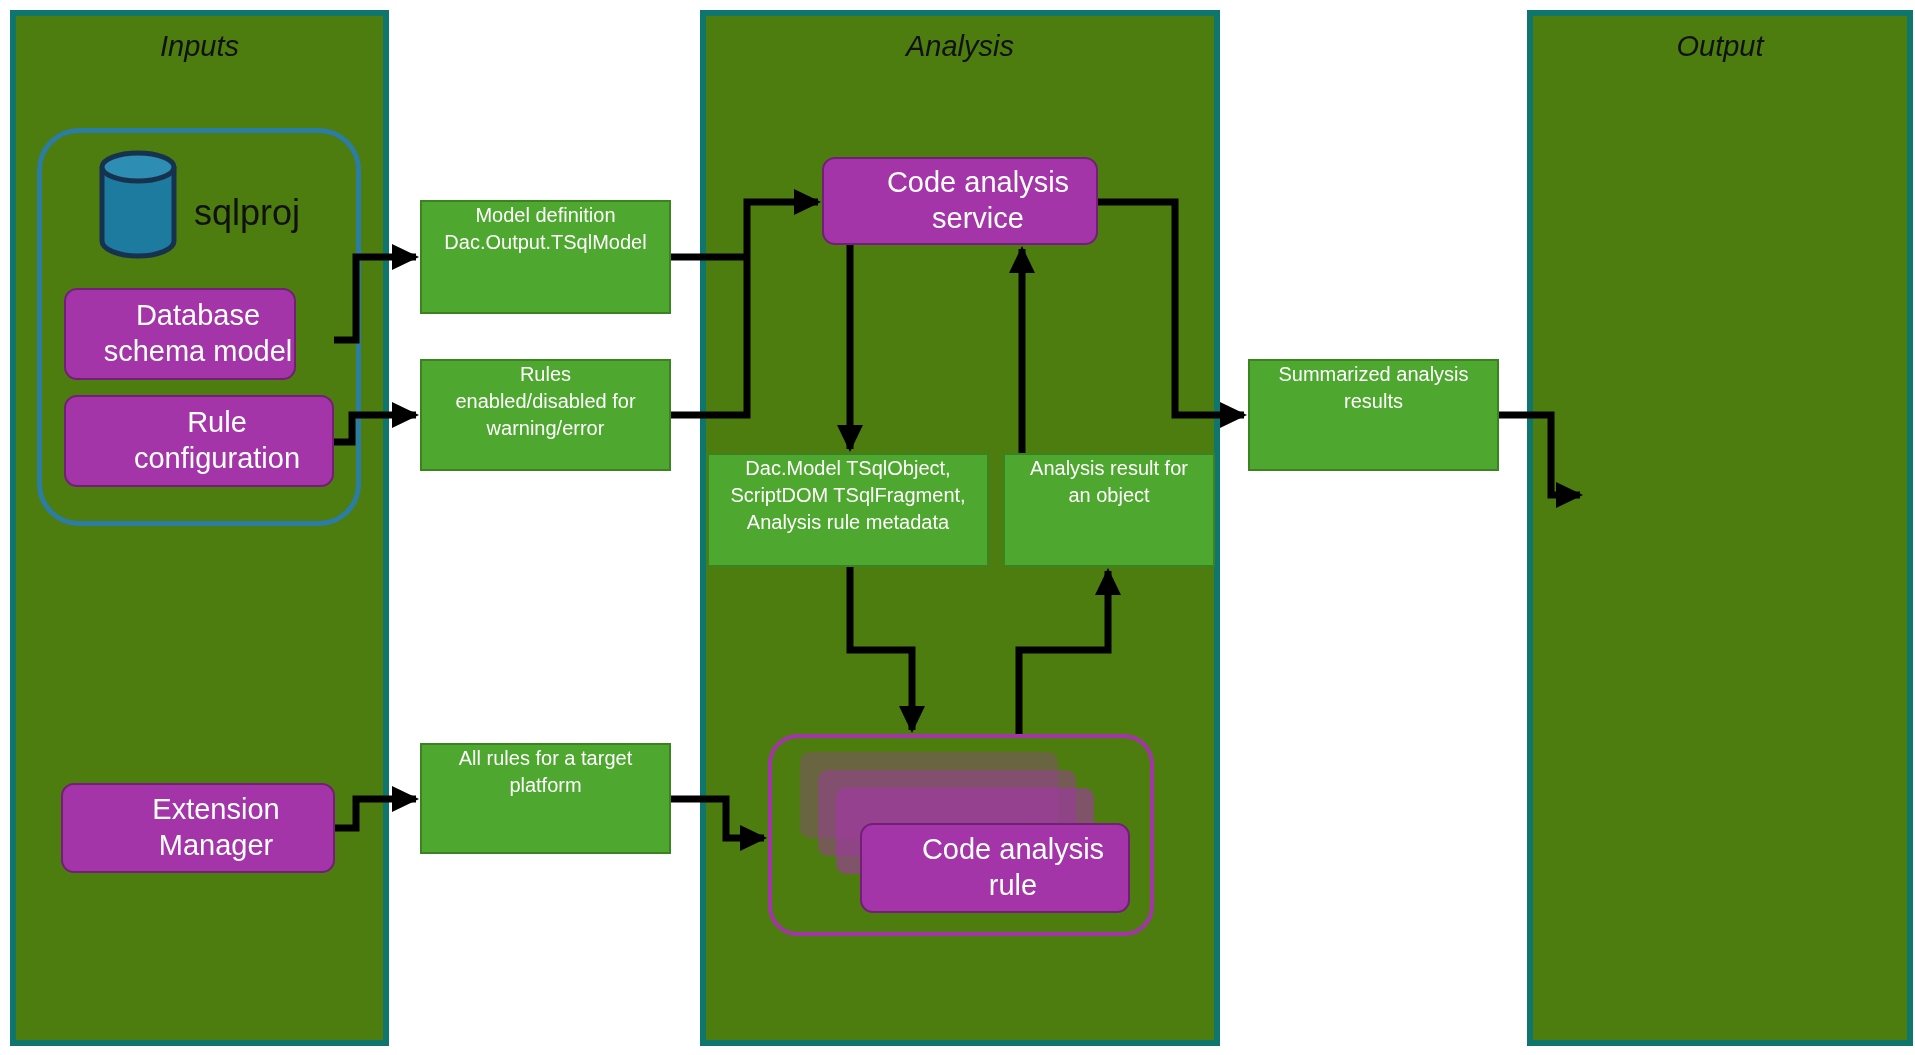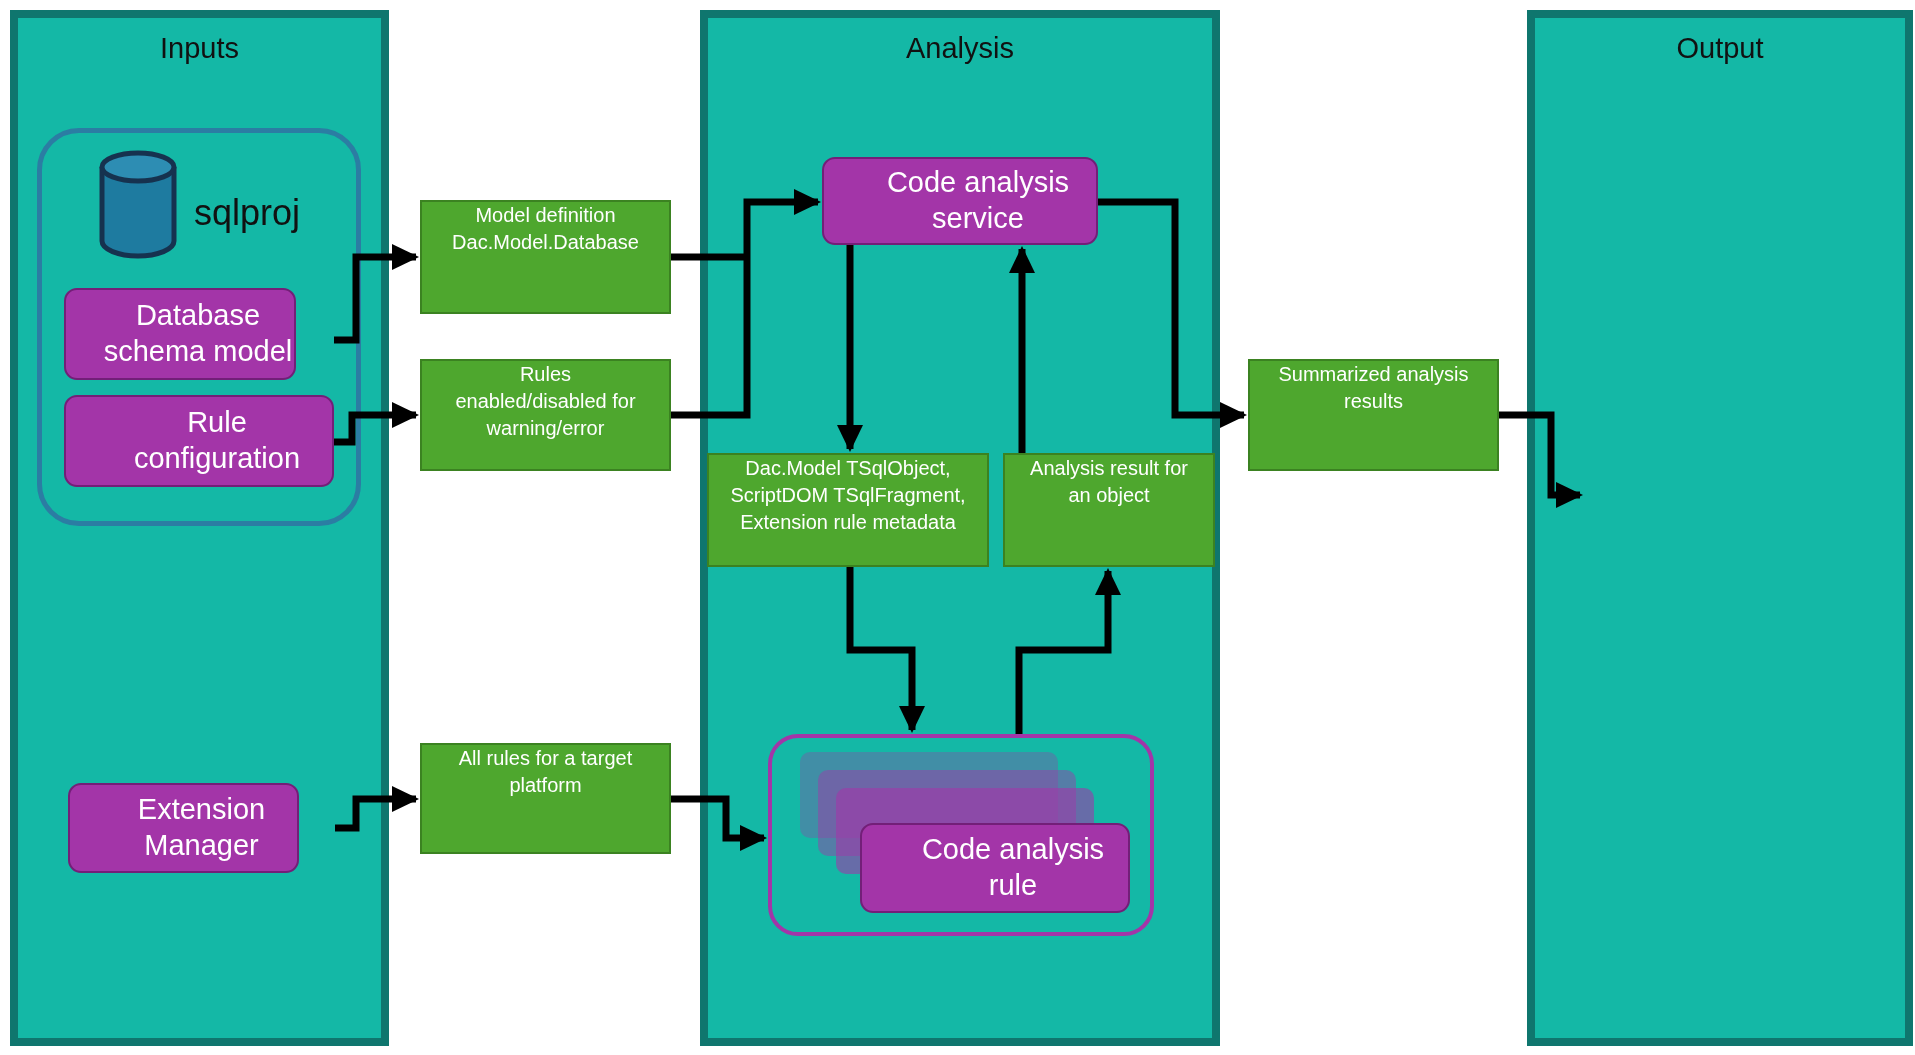--- a/index.html
+++ b/index.html
@@ -1,18 +1,18 @@
 <!DOCTYPE html>
 <html><head>
 <meta charset="utf-8">
 <style>
   html,body{margin:0;padding:0;background:#ffffff;}
   .canvas{position:relative;width:1915px;height:1055px;background:#ffffff;
           font-family:"Liberation Sans",sans-serif;overflow:hidden;}
-  .col{position:absolute;background:#14b8a6;border:8px solid #0f766e;box-sizing:border-box;}
+  .col{position:absolute;background:#4d7c0f;border:6px solid #0f766e;box-sizing:border-box;font-style:italic;}
   .col-title{position:absolute;width:100%;top:14px;text-align:center;font-size:29px;color:#111;}
   .pbox{position:absolute;box-sizing:border-box;background:#a335a8;border:2px solid #731f78;
         border-radius:13px;color:#fff;display:flex;flex-direction:column;align-items:center;
         justify-content:center;text-align:center;font-size:29px;line-height:1.24;padding-left:36px;}
   .gbox{position:absolute;box-sizing:border-box;background:#4ea72e;border:2px solid #3b8221;
         color:#fff;display:flex;flex-direction:column;align-items:center;
         text-align:center;font-size:20px;line-height:1.35;}
   .blue-group{position:absolute;left:37px;top:128px;width:324px;height:398px;
         border:5px solid #2b7da3;border-radius:42px;box-sizing:border-box;}
   .rule-group{position:absolute;left:768px;top:734px;width:386px;height:202px;
@@ -78,28 +78,28 @@
   <div class="pbox" style="left:64px;top:288px;width:232px;height:92px">
     <span>Database</span>
     <span>schema model</span>
   </div>
 
   <div class="pbox" style="left:64px;top:395px;width:270px;height:92px">
     <span>Rule</span>
     <span>configuration</span>
   </div>
 
-  <div class="pbox" style="left:68px;top:783px;width:231px;height:90px">
+  <div class="pbox" style="left:61px;top:783px;width:274px;height:90px">
     <span>Extension</span>
     <span>Manager</span>
   </div>
 
   <div class="gbox" style="left:420px;top:200px;width:251px;height:114px">
     <span>Model definition</span>
-    <span>Dac.Model.Database</span>
+    <span>Dac.Output.TSqlModel</span>
   </div>
 
   <div class="gbox" style="left:420px;top:359px;width:251px;height:112px">
     <span>Rules</span>
     <span>enabled/disabled for</span>
     <span>warning/error</span>
   </div>
 
   <div class="gbox" style="left:420px;top:743px;width:251px;height:111px">
     <span>All rules for a target</span>
@@ -107,21 +107,21 @@
   </div>
 
   <div class="pbox" style="left:822px;top:157px;width:276px;height:88px">
     <span>Code analysis</span>
     <span>service</span>
   </div>
 
   <div class="gbox" style="left:707px;top:453px;width:282px;height:114px">
     <span>Dac.Model TSqlObject,</span>
     <span>ScriptDOM TSqlFragment,</span>
-    <span>Extension rule metadata</span>
+    <span>Analysis rule metadata</span>
   </div>
 
   <div class="gbox" style="left:1003px;top:453px;width:212px;height:114px">
     <span>Analysis result for</span>
     <span>an object</span>
   </div>
 
   <div class="pbox" style="left:860px;top:823px;width:270px;height:90px">
     <span>Code analysis</span>
     <span>rule</span>

